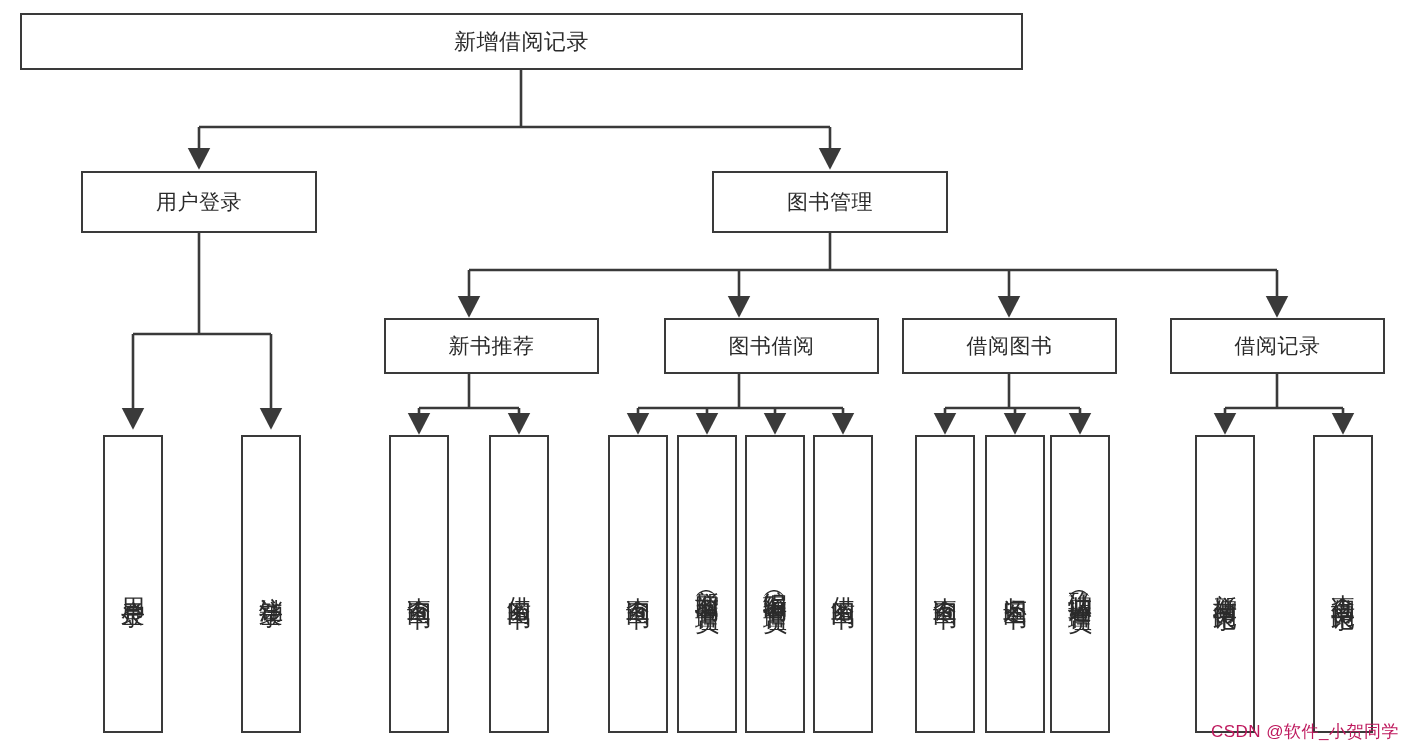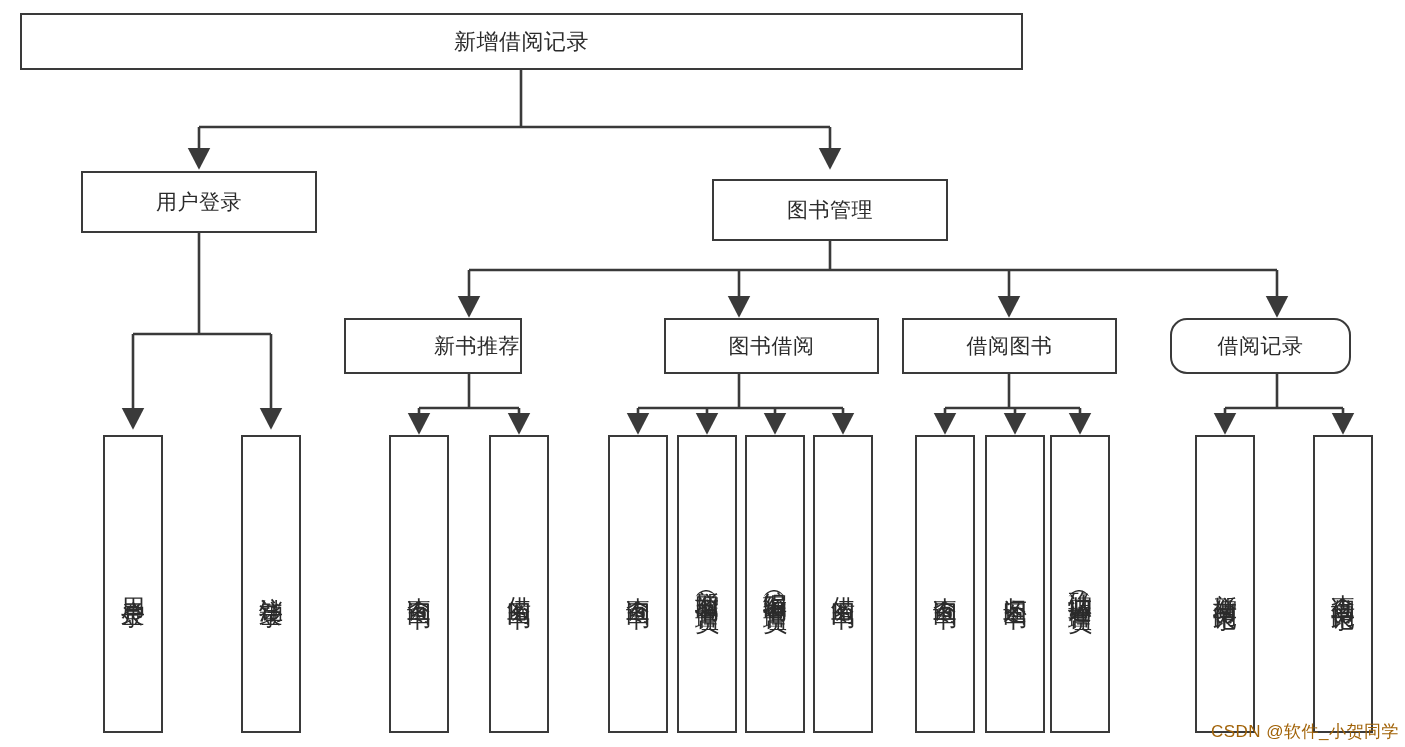--- a/index.html
+++ b/index.html
@@ -54,21 +54,21 @@
     line-height:1.16;
     letter-spacing:3px;
     max-height:100%;
     white-space:nowrap;
   }
   #watermark{
     position:absolute;
     right:6px;
     bottom:4px;
     font-size:17px;
-    color:#a16207;
+    color:#be185d;
     z-index:5;
     white-space:nowrap;
     letter-spacing:0.5px;
   }
 </style>
 </head>
 <body>
 
 <div id="canvas">
 
@@ -122,34 +122,34 @@
     </g>
   </svg>
 
   <div class="node root" style="left:20px;top:13px;width:1003px;height:57px;">
     <span class="label">新增借阅记录</span>
   </div>
 
   <div class="node l2" style="left:81px;top:171px;width:236px;height:62px;">
     <span class="label">用户登录</span>
   </div>
-  <div class="node l2" style="left:712px;top:171px;width:236px;height:62px;margin-top:8px;">
+  <div class="node l2" style="left:712px;top:171px;width:236px;height:62px;">
     <span class="label">图书管理</span>
   </div>
 
-  <div class="node l3" style="left:344px;top:318px;width:178px;height:56px;justify-content:flex-end;">
+  <div class="node l3" style="left:384px;top:318px;width:215px;height:56px;">
     <span class="label">新书推荐</span>
   </div>
   <div class="node l3" style="left:632px;top:318px;width:215px;height:56px;margin-left:32px;">
     <span class="label">图书借阅</span>
   </div>
   <div class="node l3" style="left:902px;top:318px;width:215px;height:56px;">
     <span class="label">借阅图书</span>
   </div>
-  <div class="node l3" style="left:1170px;top:318px;width:181px;height:56px;border-radius:17px;">
+  <div class="node l3" style="left:1170px;top:318px;width:215px;height:56px;">
     <span class="label">借阅记录</span>
   </div>
 
   <div class="node leaf" style="left:103px;top:435px;width:60px;height:298px;">
     <span class="label">用户登录</span>
   </div>
   <div class="node leaf" style="left:241px;top:435px;width:60px;height:298px;">
     <span class="label">注销登录</span>
   </div>
 

